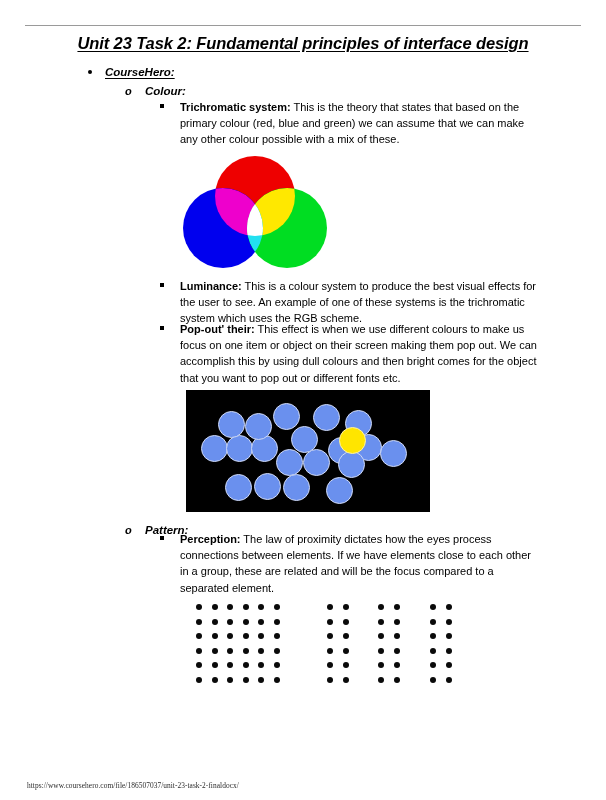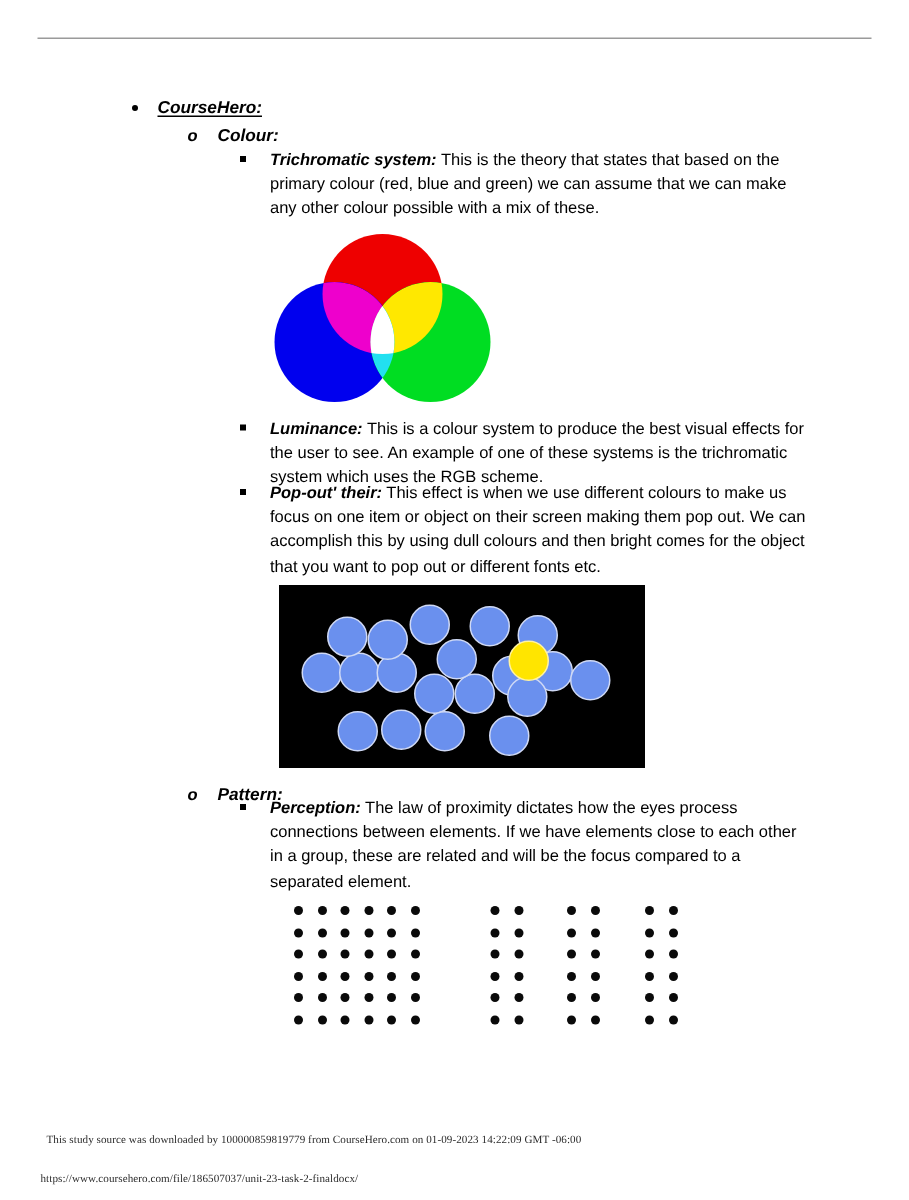--- a/index.html
+++ b/index.html
@@ -104,21 +104,21 @@
     left: 0; top: 5px;
     width: 4px; height: 4px;
     background: #000;
   }
   .lvl3 .body {
     position: absolute;
     left: 20px; top: 0;
     width: 358px;
     text-align: left;
   }
-  .lvl3 .body b { font-weight: bold; font-style: italic; }
+  .lvl3 .body b { font-weight: bold; }
 
   
   .venn {
     position: absolute;
     left: 180px; top: 155px;
     width: 150px; height: 120px;
   }
   .venn svg { display: block; }
 
   
@@ -165,20 +165,21 @@
   .footer-credit { top: 755px; }
   .footer-url { top: 781px; left: 27px; }
 </style>
 </head>
 <body>
 
 <div class="page">
 
   <div class="header-rule"></div>
 
+  <div class="doc-title">Unit 23 Task 2:  Fundamental principles of interface design</div>
 
   <div class="lvl1" style="top:66px;">
     <span class="bullet"></span>
     <span class="txt">CourseHero:</span>
   </div>
 
   <div class="lvl2" style="top:85px;">
     <span class="marker">o</span>
     <span class="txt">Colour:</span>
   </div>
@@ -346,16 +347,15 @@
       <div class="pdot" style="left: 240px; top: 29.2px;"></div>
       <div class="pdot" style="left: 255.6px; top: 29.2px;"></div>
       <div class="pdot" style="left: 240px; top: 43.8px;"></div>
       <div class="pdot" style="left: 255.6px; top: 43.8px;"></div>
       <div class="pdot" style="left: 240px; top: 58.4px;"></div>
       <div class="pdot" style="left: 255.6px; top: 58.4px;"></div>
       <div class="pdot" style="left: 240px; top: 73px;"></div>
       <div class="pdot" style="left: 255.6px; top: 73px;"></div>
     </div>
 
-  <div class="footer-line footer-credit">This study source was downloaded by 100000859819779 from CourseHero.com on 01-09-2023 14:22:09 GMT -06:00</div>
   <div class="footer-line footer-url">https://www.coursehero.com/file/186507037/unit-23-task-2-finaldocx/</div>
 
 </div>
 
 </body></html>

